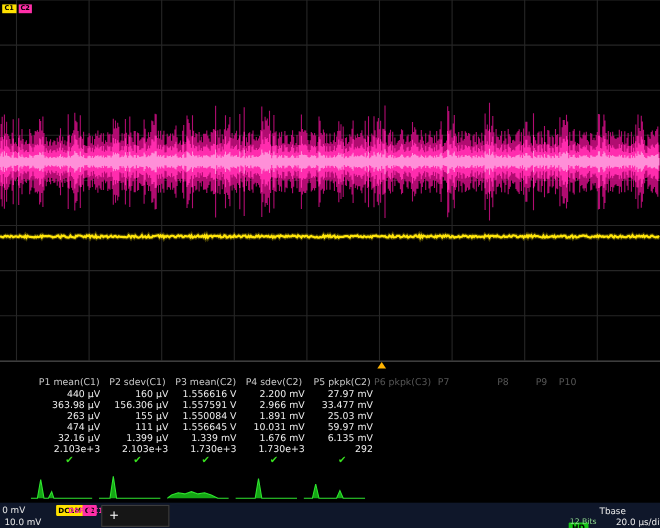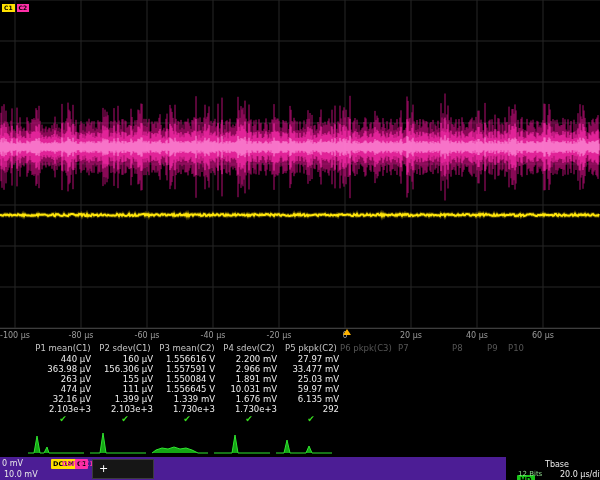--- a/index.html
+++ b/index.html
@@ -15,21 +15,21 @@
   .trig{position:absolute;top:329px;width:0;height:0;border-left:4px solid transparent;
         border-right:4px solid transparent;border-bottom:6px solid #ffb300;transform:translateX(-50%);}
   #measure-table{position:absolute;top:343px;left:4px;width:600px;height:86px;font-size:8.5px;}
   .mcol{position:absolute;top:0;}
   .mhead{height:11px;line-height:11px;text-align:center;color:#c9c9c9;white-space:nowrap;}
   .mval{height:10px;line-height:10px;text-align:right;padding-right:3px;color:#ededed;white-space:nowrap;}
   .mcheck{height:10px;line-height:10px;text-align:center;color:#38e01f;font-size:9px;}
   .mdim{position:absolute;top:0;color:#565656;font-size:8.5px;line-height:11px;white-space:nowrap;}
   #histicons{position:absolute;top:428px;left:0;width:600px;height:28px;}
   .histicon{position:absolute;top:0;width:56px;height:26px;}
-  #bottom-bar{position:absolute;top:457px;left:0;width:506px;height:23px;background:#4c1d95;
+  #bottom-bar{position:absolute;top:457px;left:0;width:600px;height:23px;background:#0f172a;
               font-size:8px;color:#e8e8e8;}
   .bb-text{position:absolute;white-space:nowrap;}
   .chip{position:absolute;font-size:6.5px;font-weight:bold;padding:1px 2px;border-radius:1px;color:#000;white-space:nowrap;margin-left:27px;}
   .chip.yellow{background:#ffe100;}
   .chip.magenta{background:#ff2fa8;}
   .c2mode{position:absolute;color:#ff2fa8;font-size:6.5px;font-weight:bold;white-space:nowrap;}
   .plusbox{position:absolute;left:92px;top:2px;width:60px;height:18px;background:#161616;border:1px solid #3c3c3c;}
   .plusbox .plus{position:absolute;left:6px;top:2px;font-size:11px;color:#fff;}
   .hd-chip{position:absolute;left:517px;top:18px;background:#17c517;color:#000;font-size:7px;
            font-weight:bold;padding:1px 3px;border-radius:1px;}
@@ -50,31 +50,20 @@
       <path d="M0 142.1V151.9M1 139.5V154.5M2 138.0V156.0M3 142.5V151.5M4 137.6V156.4M5 141.3V152.7M6 139.0V155.0M7 141.5V152.5M8 141.9V152.1M9 142.5V151.5M10 143.4V150.6M11 141.2V152.8M12 138.5V155.5M13 143.4V150.6M14 143.1V150.9M15 143.5V150.5M16 143.9V150.1M17 138.3V155.7M18 141.7V152.3M19 142.8V151.2M20 140.5V153.5M21 142.5V151.5M22 143.5V150.5M23 143.0V151.0M24 142.7V151.3M25 143.4V150.6M26 143.4V150.6M27 140.5V153.5M28 141.3V152.7M29 141.8V152.2M30 143.4V150.6M31 141.7V152.3M32 140.8V153.2M33 141.0V153.0M34 140.6V153.4M35 141.0V153.0M36 138.5V155.5M37 138.9V155.1M38 140.7V153.3M39 137.9V156.1M40 141.2V152.8M41 143.5V150.5M42 142.1V151.9M43 142.9V151.1M44 143.8V150.2M45 142.9V151.1M46 142.5V151.5M47 143.7V150.3M48 143.1V150.9M49 142.7V151.3M50 142.9V151.1M51 143.6V150.4M52 142.2V151.8M53 143.0V151.0M54 141.8V152.2M55 140.3V153.7M56 142.8V151.2M57 142.0V152.0M58 143.5V150.5M59 142.7V151.3M60 143.7V150.3M61 143.0V151.0M62 137.5V156.5M63 141.6V152.4M64 143.2V150.8M65 141.8V152.2M66 141.3V152.7M67 140.7V153.3M68 137.2V156.8M69 138.8V155.2M70 139.1V154.9M71 140.9V153.1M72 142.2V151.8M73 137.7V156.3M74 141.9V152.1M75 142.4V151.6M76 141.0V153.0M77 143.7V150.3M78 143.8V150.2M79 143.9V150.1M80 142.1V151.9M81 141.3V152.7M82 141.8V152.2M83 143.3V150.7M84 141.9V152.1M85 143.6V150.4M86 142.5V151.5M87 141.4V152.6M88 141.9V152.1M89 140.8V153.2M90 142.2V151.8M91 141.7V152.3M92 141.3V152.7M93 143.0V151.0M94 141.3V152.7M95 143.4V150.6M96 142.7V151.3M97 143.1V150.9M98 141.1V152.9M99 141.6V152.4M100 141.4V152.6M101 143.1V150.9M102 141.5V152.5M103 138.4V155.6M104 140.4V153.6M105 138.8V155.2M106 140.3V153.7M107 139.2V154.8M108 140.0V154.0M109 143.2V150.8M110 142.8V151.2M111 141.3V152.7M112 142.8V151.2M113 141.4V152.6M114 138.5V155.5M115 141.2V152.8M116 143.4V150.6M117 141.6V152.4M118 137.9V156.1M119 141.2V152.8M120 142.1V151.9M121 143.1V150.9M122 140.9V153.1M123 140.9V153.1M124 143.7V150.3M125 141.2V152.8M126 141.3V152.7M127 142.7V151.3M128 142.5V151.5M129 142.1V151.9M130 142.1V151.9M131 138.6V155.4M132 140.4V153.6M133 143.0V151.0M134 142.3V151.7M135 141.1V152.9M136 142.1V151.9M137 141.1V152.9M138 138.8V155.2M139 138.9V155.1M140 139.6V154.4M141 137.4V156.6M142 137.5V156.5M143 142.3V151.7M144 140.8V153.2M145 142.3V151.7M146 140.8V153.2M147 142.6V151.4M148 141.6V152.4M149 140.8V153.2M150 143.7V150.3M151 143.5V150.5M152 141.4V152.6M153 142.0V152.0M154 141.8V152.2M155 141.4V152.6M156 142.8V151.2M157 141.4V152.6M158 141.8V152.2M159 140.6V153.4M160 139.8V154.2M161 142.1V151.9M162 143.5V150.5M163 143.2V150.8M164 142.8V151.2M165 143.6V150.4M166 140.8V153.2M167 139.7V154.3M168 143.4V150.6M169 143.1V150.9M170 137.7V156.3M171 138.5V155.5M172 139.3V154.7M173 140.6V153.4M174 141.9V152.1M175 137.7V156.3M176 140.8V153.2M177 142.1V151.9M178 141.3V152.7M179 141.4V152.6M180 143.1V150.9M181 141.0V153.0M182 142.8V151.2M183 142.0V152.0M184 143.1V150.9M185 141.4V152.6M186 141.4V152.6M187 141.4V152.6M188 140.8V153.2M189 141.8V152.2M190 142.3V151.7M191 143.0V151.0M192 141.1V152.9M193 141.2V152.8M194 140.5V153.5M195 140.5V153.5M196 135.8V158.2M197 143.7V150.3M198 140.7V153.3M199 142.1V151.9M200 140.5V153.5M201 143.3V150.7M202 141.5V152.5M203 142.5V151.5M204 140.5V153.5M205 137.7V156.3M206 140.8V153.2M207 140.3V153.7M208 139.5V154.5M209 138.1V155.9M210 142.2V151.8M211 141.2V152.8M212 142.4V151.6M213 141.7V152.3M214 141.3V152.7M215 140.8V153.2M216 142.7V151.3M217 142.4V151.6M218 137.5V156.5M219 143.6V150.4M220 142.9V151.1M221 141.9V152.1M222 136.1V157.9M223 143.8V150.2M224 142.1V151.9M225 143.1V150.9M226 141.3V152.7M227 141.1V152.9M228 143.6V150.4M229 141.4V152.6M230 140.8V153.2M231 142.5V151.5M232 142.8V151.2M233 142.0V152.0M234 142.8V151.2M235 142.4V151.6M236 141.9V152.1M237 140.7V153.3M238 136.0V158.0M239 138.9V155.1M240 140.6V153.4M241 138.0V156.0M242 138.7V155.3M243 138.4V155.6M244 139.8V154.2M245 136.8V157.2M246 140.8V153.2M247 143.9V150.1M248 141.3V152.7M249 137.7V156.3M250 141.2V152.8M251 140.9V153.1M252 143.8V150.2M253 142.4V151.6M254 141.2V152.8M255 142.0V152.0M256 141.0V153.0M257 143.4V150.6M258 143.3V150.7M259 140.9V153.1M260 141.8V152.2M261 141.7V152.3M262 143.4V150.6M263 143.5V150.5M264 143.0V151.0M265 141.7V152.3M266 140.7V153.3M267 142.0V152.0M268 143.7V150.3M269 143.3V150.7M270 141.7V152.3M271 143.7V150.3M272 140.9V153.1M273 141.0V153.0M274 137.6V156.4M275 140.5V153.5M276 141.0V153.0M277 140.7V153.3M278 140.8V153.2M279 141.2V152.8M280 142.7V151.3M281 143.5V150.5M282 142.7V151.3M283 141.1V152.9M284 141.3V152.7M285 141.7V152.3M286 141.2V152.8M287 141.8V152.2M288 143.9V150.1M289 143.1V150.9M290 138.0V156.0M291 138.8V155.2M292 141.3V152.7M293 141.6V152.4M294 140.6V153.4M295 141.2V152.8M296 143.3V150.7M297 141.4V152.6M298 143.3V150.7M299 143.4V150.6M300 141.4V152.6M301 143.1V150.9M302 143.4V150.6M303 142.7V151.3M304 141.2V152.8M305 143.0V151.0M306 142.0V152.0M307 140.9V153.1M308 138.9V155.1M309 140.8V153.2M310 139.5V154.5M311 142.4V151.6M312 139.9V154.1M313 143.9V150.1M314 142.3V151.7M315 142.1V151.9M316 143.4V150.6M317 143.1V150.9M318 141.5V152.5M319 142.0V152.0M320 140.4V153.6M321 138.8V155.2M322 142.6V151.4M323 141.7V152.3M324 142.2V151.8M325 141.4V152.6M326 142.1V151.9M327 142.1V151.9M328 141.2V152.8M329 140.7V153.3M330 141.8V152.2M331 142.4V151.6M332 138.8V155.2M333 143.1V150.9M334 141.7V152.3M335 137.9V156.1M336 143.8V150.2M337 143.0V151.0M338 141.4V152.6M339 141.7V152.3M340 137.9V156.1M341 140.7V153.3M342 142.2V151.8M343 139.0V155.0M344 138.3V155.7M345 140.5V153.5M346 138.8V155.2M347 143.0V151.0M348 140.4V153.6M349 140.5V153.5M350 135.7V158.3M351 143.2V150.8M352 143.7V150.3M353 141.6V152.4M354 141.2V152.8M355 140.6V153.4M356 143.0V151.0M357 141.0V153.0M358 143.8V150.2M359 142.1V151.9M360 143.6V150.4M361 143.2V150.8M362 142.9V151.1M363 142.7V151.3M364 141.5V152.5M365 140.5V153.5M366 140.7V153.3M367 142.5V151.5M368 143.5V150.5M369 143.0V151.0M370 141.9V152.1M371 141.6V152.4M372 143.1V150.9M373 142.9V151.1M374 141.5V152.5M375 139.1V154.9M376 141.0V153.0M377 140.1V153.9M378 140.6V153.4M379 141.6V152.4M380 141.6V152.4M381 143.2V150.8M382 142.6V151.4M383 140.6V153.4M384 141.9V152.1M385 142.8V151.2M386 143.5V150.5M387 141.3V152.7M388 143.3V150.7M389 143.0V151.0M390 141.6V152.4M391 140.8V153.2M392 142.1V151.9M393 142.2V151.8M394 143.3V150.7M395 141.7V152.3M396 143.2V150.8M397 140.9V153.1M398 142.8V151.2M399 142.5V151.5M400 140.5V153.5M401 138.9V155.1M402 141.6V152.4M403 143.9V150.1M404 143.3V150.7M405 143.2V150.8M406 142.8V151.2M407 135.9V158.1M408 136.8V157.2M409 140.8V153.2M410 140.6V153.4M411 142.1V151.9M412 139.4V154.6M413 137.7V156.3M414 141.3V152.7M415 141.9V152.1M416 143.3V150.7M417 141.1V152.9M418 143.1V150.9M419 142.1V151.9M420 140.8V153.2M421 142.8V151.2M422 142.5V151.5M423 140.9V153.1M424 141.2V152.8M425 141.8V152.2M426 141.3V152.7M427 141.4V152.6M428 142.7V151.3M429 143.9V150.1M430 141.8V152.2M431 141.5V152.5M432 143.0V151.0M433 141.0V153.0M434 143.5V150.5M435 142.0V152.0M436 142.3V151.7M437 143.1V150.9M438 141.2V152.8M439 142.8V151.2M440 143.7V150.3M441 137.4V156.6M442 140.5V153.5M443 139.6V154.4M444 140.8V153.2M445 135.2V158.8M446 141.1V152.9M447 139.8V154.2M448 137.9V156.1M449 141.1V152.9M450 143.3V150.7M451 140.5V153.5M452 141.9V152.1M453 142.1V151.9M454 142.6V151.4M455 141.8V152.2M456 140.9V153.1M457 143.4V150.6M458 142.8V151.2M459 140.8V153.2M460 142.4V151.6M461 143.6V150.4M462 140.5V153.5M463 141.5V152.5M464 142.0V152.0M465 143.3V150.7M466 142.7V151.3M467 142.6V151.4M468 142.9V151.1M469 141.6V152.4M470 141.2V152.8M471 140.9V153.1M472 140.5V153.5M473 142.9V151.1M474 141.1V152.9M475 143.7V150.3M476 140.4V153.6M477 141.9V152.1M478 139.0V155.0M479 139.0V155.0M480 141.7V152.3M481 141.0V153.0M482 141.9V152.1M483 143.3V150.7M484 143.8V150.2M485 137.3V156.7M486 142.1V151.9M487 142.7V151.3M488 143.4V150.6M489 141.2V152.8M490 141.0V153.0M491 143.5V150.5M492 140.9V153.1M493 142.2V151.8M494 143.5V150.5M495 139.9V154.1M496 143.1V150.9M497 143.6V150.4M498 140.7V153.3M499 140.7V153.3M500 142.0V152.0M501 143.9V150.1M502 141.8V152.2M503 142.1V151.9M504 143.6V150.4M505 140.5V153.5M506 141.7V152.3M507 141.5V152.5M508 143.7V150.3M509 138.1V155.9M510 142.0V152.0M511 140.1V153.9M512 138.7V155.3M513 138.6V155.4M514 139.7V154.3M515 137.6V156.4M516 138.9V155.1M517 143.9V150.1M518 141.0V153.0M519 142.8V151.2M520 142.8V151.2M521 140.8V153.2M522 140.4V153.6M523 143.0V151.0M524 143.7V150.3M525 143.2V150.8M526 143.5V150.5M527 140.8V153.2M528 142.1V151.9M529 142.3V151.7M530 141.6V152.4M531 141.2V152.8M532 141.7V152.3M533 141.0V153.0M534 142.6V151.4M535 143.0V151.0M536 143.6V150.4M537 141.2V152.8M538 141.4V152.6M539 142.6V151.4M540 142.2V151.8M541 142.7V151.3M542 141.7V152.3M543 141.1V152.9M544 137.4V156.6M545 137.5V156.5M546 142.0V152.0M547 142.2V151.8M548 140.0V154.0M549 137.5V156.5M550 138.8V155.2M551 141.3V152.7M552 142.6V151.4M553 140.9V153.1M554 143.4V150.6M555 141.1V152.9M556 141.9V152.1M557 141.0V153.0M558 141.8V152.2M559 142.3V151.7M560 142.5V151.5M561 142.2V151.8M562 142.2V151.8M563 140.6V153.4M564 142.0V152.0M565 140.9V153.1M566 143.1V150.9M567 143.5V150.5M568 140.9V153.1M569 143.4V150.6M570 142.2V151.8M571 141.3V152.7M572 143.8V150.2M573 143.8V150.2M574 141.0V153.0M575 143.5V150.5M576 141.9V152.1M577 143.3V150.7M578 139.6V154.4M579 141.9V152.1M580 137.6V156.4M581 140.3V153.7M582 140.8V153.2M583 137.8V156.2M584 139.0V155.0M585 140.6V153.4M586 142.7V151.3M587 143.7V150.3M588 143.8V150.2M589 141.5V152.5M590 142.0V152.0M591 142.4V151.6M592 141.1V152.9M593 140.8V153.2M594 141.6V152.4M595 141.9V152.1M596 140.8V153.2M597 140.5V153.5M598 140.0V154.0M599 143.6V150.4" stroke="#ff8fd8" stroke-width="1" fill="none"></path>
       <path d="M0 215L1 215.1L2 215.6L3 215.7L4 214.8L5 214.4L6 215.2L7 214.5L8 215.0L9 215.6L10 214.4L11 214.7L12 215.7L13 215.3L14 214.9L15 214.8L16 215.4L17 215.5L18 214.2L19 214.7L20 215.4L21 215.0L22 215.8L23 214.3L24 216.0L25 214.4L26 215.1L27 215.4L28 215.3L29 215.5L30 215.6L31 215.9L32 215.1L33 215.8L34 215.1L35 215.6L36 215.2L37 214.3L38 215.8L39 214.1L40 214.8L41 214.7L42 214.6L43 214.8L44 214.5L45 214.6L46 214.9L47 215.1L48 215.9L49 215.5L50 215.3L51 215.2L52 214.4L53 214.1L54 215.6L55 216.1L56 214.1L57 214.7L58 214.2L59 214.8L60 215.6L61 215.8L62 216.0L63 215.7L64 214.2L65 215.4L66 215.5L67 215.9L68 216.1L69 214.4L70 214.7L71 214.0L72 214.1L73 214.1L74 214.5L75 214.9L76 215.6L77 214.9L78 215.6L79 214.0L80 214.5L81 213.9L82 215.8L83 214.3L84 214.2L85 215.8L86 216.0L87 214.1L88 216.1L89 215.2L90 215.7L91 216.0L92 214.2L93 214.3L94 215.5L95 214.9L96 214.9L97 214.5L98 216.0L99 215.5L100 214.9L101 214.2L102 215.4L103 215.5L104 214.6L105 214.5L106 215.4L107 215.7L108 214.8L109 215.2L110 215.4L111 215.4L112 215.6L113 215.3L114 215.5L115 215.8L116 215.5L117 213.9L118 214.7L119 216.0L120 214.4L121 214.5L122 215.6L123 214.2L124 215.2L125 215.9L126 216.0L127 215.6L128 215.1L129 213.9L130 215.8L131 215.3L132 214.9L133 216.0L134 215.6L135 214.2L136 215.9L137 215.8L138 215.8L139 214.5L140 214.8L141 214.5L142 214.3L143 214.1L144 213.9L145 215.4L146 214.0L147 215.1L148 214.2L149 216.1L150 214.7L151 215.3L152 214.4L153 214.9L154 215.7L155 214.8L156 214.3L157 214.3L158 214.7L159 215.6L160 215.7L161 214.6L162 214.0L163 214.9L164 214.2L165 214.2L166 215.6L167 215.6L168 214.6L169 214.7L170 215.0L171 214.9L172 214.2L173 215.6L174 214.0L175 216.0L176 215.6L177 214.9L178 215.6L179 214.6L180 213.9L181 215.3L182 215.0L183 215.2L184 214.4L185 215.4L186 214.0L187 216.0L188 214.1L189 216.1L190 214.7L191 214.5L192 214.3L193 215.6L194 214.5L195 214.2L196 214.5L197 214.7L198 214.3L199 215.2L200 214.3L201 215.9L202 215.7L203 215.5L204 214.0L205 214.3L206 216.0L207 215.8L208 214.9L209 214.5L210 215.8L211 215.0L212 215.5L213 214.0L214 215.2L215 215.4L216 214.8L217 214.1L218 214.6L219 215.6L220 215.3L221 214.2L222 214.3L223 214.1L224 215.6L225 215.8L226 214.4L227 215.6L228 214.5L229 215.5L230 215.3L231 215.8L232 215.6L233 214.3L234 215.1L235 214.1L236 215.6L237 215.0L238 214.2L239 214.7L240 215.2L241 214.9L242 214.5L243 215.2L244 214.5L245 215.6L246 215.4L247 214.5L248 216.0L249 214.8L250 215.8L251 214.9L252 214.5L253 214.3L254 215.6L255 214.0L256 214.4L257 214.7L258 215.1L259 215.6L260 214.4L261 215.2L262 214.3L263 215.1L264 214.8L265 214.9L266 214.0L267 214.5L268 214.2L269 215.0L270 215.6L271 214.0L272 214.7L273 215.0L274 215.9L275 214.4L276 214.5L277 215.1L278 214.3L279 214.3L280 215.5L281 215.9L282 214.9L283 214.5L284 215.1L285 215.2L286 215.8L287 215.8L288 215.2L289 216.0L290 216.0L291 215.4L292 215.7L293 215.4L294 214.0L295 215.8L296 214.5L297 215.0L298 214.0L299 215.3L300 214.0L301 215.6L302 215.4L303 214.5L304 214.2L305 216.0L306 215.7L307 214.8L308 216.0L309 215.1L310 215.4L311 215.3L312 215.3L313 214.9L314 214.7L315 214.6L316 214.6L317 215.4L318 216.0L319 214.4L320 214.4L321 215.0L322 214.5L323 214.5L324 214.6L325 214.0L326 215.3L327 215.1L328 214.8L329 215.6L330 215.7L331 214.6L332 215.1L333 215.6L334 215.0L335 215.0L336 215.6L337 214.8L338 215.9L339 214.4L340 214.5L341 214.4L342 214.1L343 214.9L344 214.9L345 215.1L346 214.9L347 214.5L348 214.6L349 215.0L350 214.6L351 215.6L352 215.9L353 215.9L354 214.2L355 214.9L356 215.6L357 214.0L358 215.8L359 215.7L360 215.5L361 214.4L362 214.4L363 214.4L364 215.8L365 215.5L366 215.3L367 214.1L368 215.1L369 215.3L370 214.5L371 216.0L372 215.5L373 214.7L374 215.1L375 215.5L376 215.6L377 214.2L378 213.9L379 215.1L380 215.4L381 213.9L382 216.1L383 214.1L384 215.8L385 214.3L386 214.8L387 214.9L388 215.6L389 214.7L390 215.3L391 214.6L392 214.2L393 215.0L394 215.2L395 215.7L396 214.5L397 215.7L398 214.5L399 214.8L400 213.9L401 214.6L402 215.8L403 214.3L404 215.1L405 213.9L406 215.0L407 214.0L408 214.2L409 215.9L410 215.9L411 214.6L412 215.0L413 216.0L414 215.6L415 215.6L416 215.2L417 214.6L418 215.8L419 215.3L420 215.2L421 214.1L422 214.7L423 214.2L424 214.5L425 215.4L426 215.7L427 214.6L428 214.6L429 215.9L430 214.6L431 215.4L432 214.4L433 214.6L434 215.6L435 215.1L436 215.1L437 215.5L438 215.2L439 215.2L440 216.0L441 214.0L442 214.9L443 214.8L444 214.2L445 216.0L446 214.4L447 214.5L448 214.2L449 215.1L450 214.5L451 215.1L452 214.1L453 215.1L454 215.1L455 215.8L456 215.8L457 215.1L458 214.3L459 215.5L460 215.1L461 215.5L462 214.9L463 214.1L464 215.2L465 215.3L466 214.1L467 214.0L468 214.3L469 214.3L470 215.6L471 215.7L472 215.2L473 214.5L474 215.1L475 214.7L476 216.0L477 214.7L478 215.3L479 214.0L480 215.6L481 214.0L482 214.8L483 213.9L484 215.7L485 214.8L486 213.9L487 214.9L488 214.6L489 214.6L490 215.2L491 215.3L492 215.7L493 215.9L494 214.3L495 216.0L496 215.9L497 214.5L498 215.7L499 215.6L500 215.1L501 215.0L502 214.5L503 215.4L504 214.4L505 215.9L506 215.2L507 214.8L508 215.1L509 215.0L510 214.3L511 215.1L512 214.4L513 214.2L514 214.3L515 216.0L516 216.1L517 215.4L518 215.9L519 214.7L520 214.1L521 216.0L522 214.9L523 214.7L524 216.0L525 215.7L526 215.4L527 214.5L528 214.6L529 214.5L530 214.0L531 214.1L532 214.8L533 214.2L534 215.2L535 215.5L536 215.9L537 216.0L538 215.0L539 215.0L540 215.4L541 214.7L542 215.3L543 214.1L544 215.5L545 214.3L546 214.8L547 215.2L548 214.8L549 215.4L550 215.1L551 215.0L552 214.9L553 215.8L554 215.4L555 214.0L556 214.0L557 215.4L558 216.0L559 214.4L560 214.9L561 215.6L562 215.9L563 215.0L564 214.3L565 215.7L566 214.9L567 215.5L568 215.5L569 215.8L570 215.3L571 214.5L572 214.4L573 215.8L574 215.4L575 213.9L576 215.4L577 215.3L578 215.9L579 214.5L580 215.0L581 214.3L582 215.2L583 214.6L584 215.2L585 214.1L586 215.5L587 214.7L588 214.4L589 215.3L590 215.7L591 215.6L592 214.4L593 214.2L594 215.1L595 215.5L596 215.8L597 215.4L598 215.8L599 214.1" stroke="#ffe60a" stroke-width="4" fill="none" opacity="0.25"></path>
       <path d="M0 215L1 215.1L2 215.6L3 215.7L4 214.8L5 214.4L6 215.2L7 214.5L8 215.0L9 215.6L10 214.4L11 214.7L12 215.7L13 215.3L14 214.9L15 214.8L16 215.4L17 215.5L18 214.2L19 214.7L20 215.4L21 215.0L22 215.8L23 214.3L24 216.0L25 214.4L26 215.1L27 215.4L28 215.3L29 215.5L30 215.6L31 215.9L32 215.1L33 215.8L34 215.1L35 215.6L36 215.2L37 214.3L38 215.8L39 214.1L40 214.8L41 214.7L42 214.6L43 214.8L44 214.5L45 214.6L46 214.9L47 215.1L48 215.9L49 215.5L50 215.3L51 215.2L52 214.4L53 214.1L54 215.6L55 216.1L56 214.1L57 214.7L58 214.2L59 214.8L60 215.6L61 215.8L62 216.0L63 215.7L64 214.2L65 215.4L66 215.5L67 215.9L68 216.1L69 214.4L70 214.7L71 214.0L72 214.1L73 214.1L74 214.5L75 214.9L76 215.6L77 214.9L78 215.6L79 214.0L80 214.5L81 213.9L82 215.8L83 214.3L84 214.2L85 215.8L86 216.0L87 214.1L88 216.1L89 215.2L90 215.7L91 216.0L92 214.2L93 214.3L94 215.5L95 214.9L96 214.9L97 214.5L98 216.0L99 215.5L100 214.9L101 214.2L102 215.4L103 215.5L104 214.6L105 214.5L106 215.4L107 215.7L108 214.8L109 215.2L110 215.4L111 215.4L112 215.6L113 215.3L114 215.5L115 215.8L116 215.5L117 213.9L118 214.7L119 216.0L120 214.4L121 214.5L122 215.6L123 214.2L124 215.2L125 215.9L126 216.0L127 215.6L128 215.1L129 213.9L130 215.8L131 215.3L132 214.9L133 216.0L134 215.6L135 214.2L136 215.9L137 215.8L138 215.8L139 214.5L140 214.8L141 214.5L142 214.3L143 214.1L144 213.9L145 215.4L146 214.0L147 215.1L148 214.2L149 216.1L150 214.7L151 215.3L152 214.4L153 214.9L154 215.7L155 214.8L156 214.3L157 214.3L158 214.7L159 215.6L160 215.7L161 214.6L162 214.0L163 214.9L164 214.2L165 214.2L166 215.6L167 215.6L168 214.6L169 214.7L170 215.0L171 214.9L172 214.2L173 215.6L174 214.0L175 216.0L176 215.6L177 214.9L178 215.6L179 214.6L180 213.9L181 215.3L182 215.0L183 215.2L184 214.4L185 215.4L186 214.0L187 216.0L188 214.1L189 216.1L190 214.7L191 214.5L192 214.3L193 215.6L194 214.5L195 214.2L196 214.5L197 214.7L198 214.3L199 215.2L200 214.3L201 215.9L202 215.7L203 215.5L204 214.0L205 214.3L206 216.0L207 215.8L208 214.9L209 214.5L210 215.8L211 215.0L212 215.5L213 214.0L214 215.2L215 215.4L216 214.8L217 214.1L218 214.6L219 215.6L220 215.3L221 214.2L222 214.3L223 214.1L224 215.6L225 215.8L226 214.4L227 215.6L228 214.5L229 215.5L230 215.3L231 215.8L232 215.6L233 214.3L234 215.1L235 214.1L236 215.6L237 215.0L238 214.2L239 214.7L240 215.2L241 214.9L242 214.5L243 215.2L244 214.5L245 215.6L246 215.4L247 214.5L248 216.0L249 214.8L250 215.8L251 214.9L252 214.5L253 214.3L254 215.6L255 214.0L256 214.4L257 214.7L258 215.1L259 215.6L260 214.4L261 215.2L262 214.3L263 215.1L264 214.8L265 214.9L266 214.0L267 214.5L268 214.2L269 215.0L270 215.6L271 214.0L272 214.7L273 215.0L274 215.9L275 214.4L276 214.5L277 215.1L278 214.3L279 214.3L280 215.5L281 215.9L282 214.9L283 214.5L284 215.1L285 215.2L286 215.8L287 215.8L288 215.2L289 216.0L290 216.0L291 215.4L292 215.7L293 215.4L294 214.0L295 215.8L296 214.5L297 215.0L298 214.0L299 215.3L300 214.0L301 215.6L302 215.4L303 214.5L304 214.2L305 216.0L306 215.7L307 214.8L308 216.0L309 215.1L310 215.4L311 215.3L312 215.3L313 214.9L314 214.7L315 214.6L316 214.6L317 215.4L318 216.0L319 214.4L320 214.4L321 215.0L322 214.5L323 214.5L324 214.6L325 214.0L326 215.3L327 215.1L328 214.8L329 215.6L330 215.7L331 214.6L332 215.1L333 215.6L334 215.0L335 215.0L336 215.6L337 214.8L338 215.9L339 214.4L340 214.5L341 214.4L342 214.1L343 214.9L344 214.9L345 215.1L346 214.9L347 214.5L348 214.6L349 215.0L350 214.6L351 215.6L352 215.9L353 215.9L354 214.2L355 214.9L356 215.6L357 214.0L358 215.8L359 215.7L360 215.5L361 214.4L362 214.4L363 214.4L364 215.8L365 215.5L366 215.3L367 214.1L368 215.1L369 215.3L370 214.5L371 216.0L372 215.5L373 214.7L374 215.1L375 215.5L376 215.6L377 214.2L378 213.9L379 215.1L380 215.4L381 213.9L382 216.1L383 214.1L384 215.8L385 214.3L386 214.8L387 214.9L388 215.6L389 214.7L390 215.3L391 214.6L392 214.2L393 215.0L394 215.2L395 215.7L396 214.5L397 215.7L398 214.5L399 214.8L400 213.9L401 214.6L402 215.8L403 214.3L404 215.1L405 213.9L406 215.0L407 214.0L408 214.2L409 215.9L410 215.9L411 214.6L412 215.0L413 216.0L414 215.6L415 215.6L416 215.2L417 214.6L418 215.8L419 215.3L420 215.2L421 214.1L422 214.7L423 214.2L424 214.5L425 215.4L426 215.7L427 214.6L428 214.6L429 215.9L430 214.6L431 215.4L432 214.4L433 214.6L434 215.6L435 215.1L436 215.1L437 215.5L438 215.2L439 215.2L440 216.0L441 214.0L442 214.9L443 214.8L444 214.2L445 216.0L446 214.4L447 214.5L448 214.2L449 215.1L450 214.5L451 215.1L452 214.1L453 215.1L454 215.1L455 215.8L456 215.8L457 215.1L458 214.3L459 215.5L460 215.1L461 215.5L462 214.9L463 214.1L464 215.2L465 215.3L466 214.1L467 214.0L468 214.3L469 214.3L470 215.6L471 215.7L472 215.2L473 214.5L474 215.1L475 214.7L476 216.0L477 214.7L478 215.3L479 214.0L480 215.6L481 214.0L482 214.8L483 213.9L484 215.7L485 214.8L486 213.9L487 214.9L488 214.6L489 214.6L490 215.2L491 215.3L492 215.7L493 215.9L494 214.3L495 216.0L496 215.9L497 214.5L498 215.7L499 215.6L500 215.1L501 215.0L502 214.5L503 215.4L504 214.4L505 215.9L506 215.2L507 214.8L508 215.1L509 215.0L510 214.3L511 215.1L512 214.4L513 214.2L514 214.3L515 216.0L516 216.1L517 215.4L518 215.9L519 214.7L520 214.1L521 216.0L522 214.9L523 214.7L524 216.0L525 215.7L526 215.4L527 214.5L528 214.6L529 214.5L530 214.0L531 214.1L532 214.8L533 214.2L534 215.2L535 215.5L536 215.9L537 216.0L538 215.0L539 215.0L540 215.4L541 214.7L542 215.3L543 214.1L544 215.5L545 214.3L546 214.8L547 215.2L548 214.8L549 215.4L550 215.1L551 215.0L552 214.9L553 215.8L554 215.4L555 214.0L556 214.0L557 215.4L558 216.0L559 214.4L560 214.9L561 215.6L562 215.9L563 215.0L564 214.3L565 215.7L566 214.9L567 215.5L568 215.5L569 215.8L570 215.3L571 214.5L572 214.4L573 215.8L574 215.4L575 213.9L576 215.4L577 215.3L578 215.9L579 214.5L580 215.0L581 214.3L582 215.2L583 214.6L584 215.2L585 214.1L586 215.5L587 214.7L588 214.4L589 215.3L590 215.7L591 215.6L592 214.4L593 214.2L594 215.1L595 215.5L596 215.8L597 215.4L598 215.8L599 214.1" stroke="#ffe60a" stroke-width="2" fill="none"></path>
     </svg>
 
   <div id="top-tags">
     <span class="tag c1">C1</span>
     <span class="tag c2">C2</span>
   </div>
 
-  <div id="time-axis">
-      <span class="tlabel" style="left: 15px;">-100 µs</span>
-      <span class="tlabel" style="left: 81px;">-80 µs</span>
-      <span class="tlabel" style="left: 147px;">-60 µs</span>
-      <span class="tlabel" style="left: 213px;">-40 µs</span>
-      <span class="tlabel" style="left: 279px;">-20 µs</span>
-      <span class="tlabel" style="left: 345px;">0</span>
-      <span class="tlabel" style="left: 411px;">20 µs</span>
-      <span class="tlabel" style="left: 477px;">40 µs</span>
-      <span class="tlabel" style="left: 543px;">60 µs</span>
-    </div>
   <div class="trig" id="trigger-marker" style="left: 347px;"></div>
 
   <div id="measure-table">
       <div class="mcol" style="left: 28px; width: 62px;">
         <div class="mhead">P1 mean(C1)</div>
         <div class="mval">440 µV</div>
         <div class="mval">363.98 µV</div>
         <div class="mval">263 µV</div>
         <div class="mval">474 µV</div>
         <div class="mval">32.16 µV</div>

